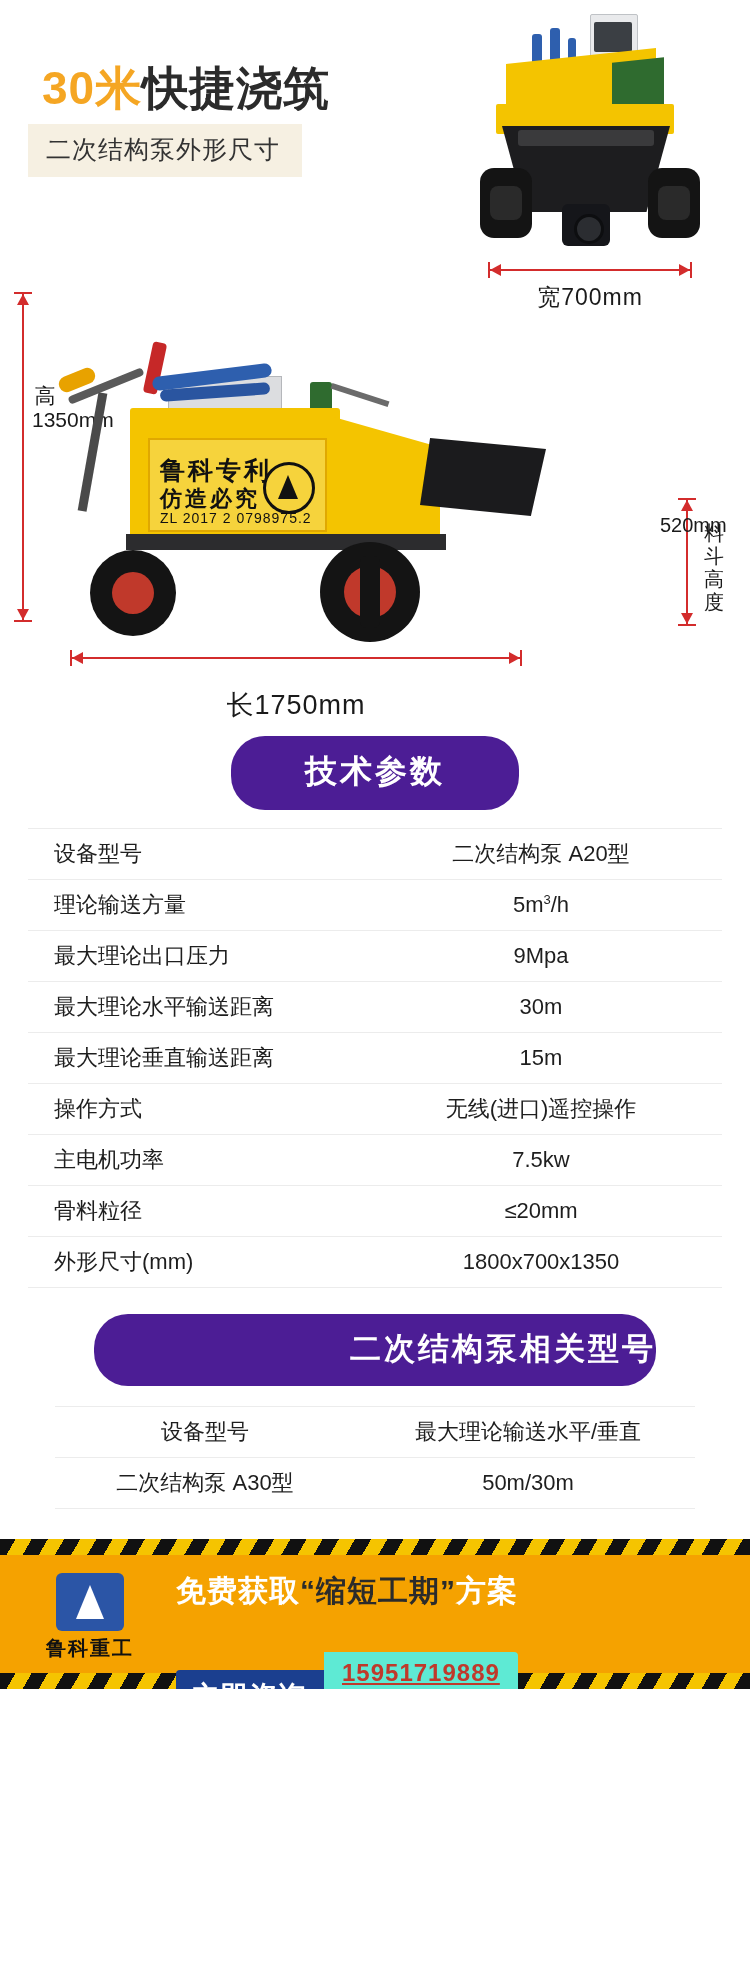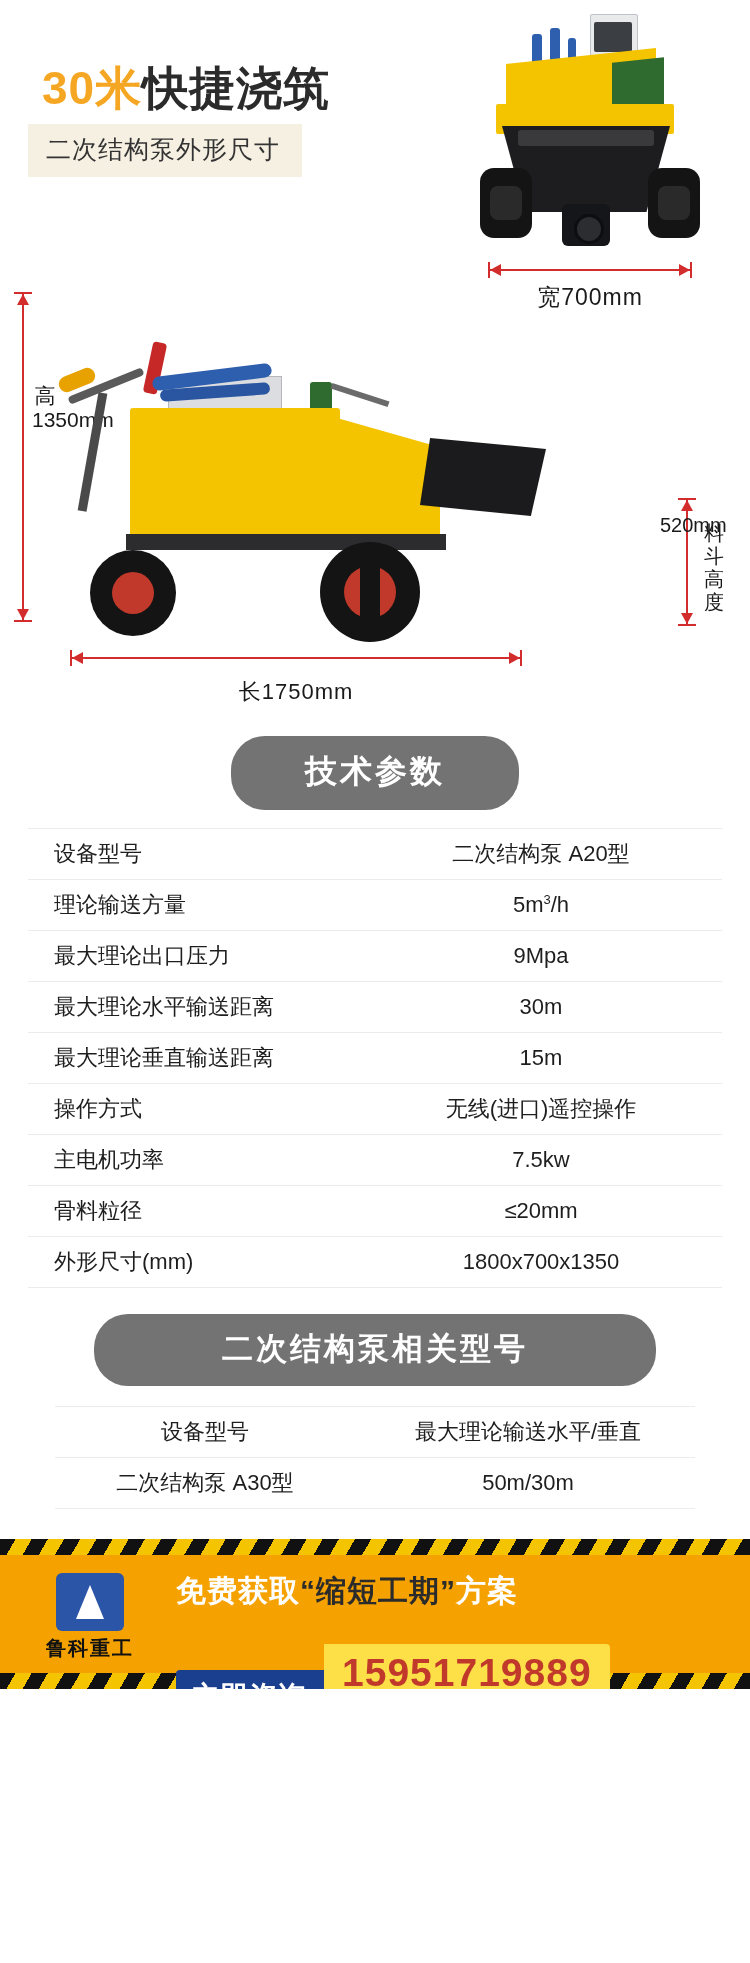--- a/index.html
+++ b/index.html
@@ -125,21 +125,21 @@
 
   
   .dim-length{position:absolute;left:62px;top:340px;width:468px;}
   .dim-length .bar{position:relative;height:16px;}
   .dim-length .bar:before{content:"";position:absolute;left:8px;right:8px;top:7px;height:2px;background:#d32c2c;}
   .dim-length .tickL,.dim-length .tickR{position:absolute;top:0;width:2px;height:16px;background:#d32c2c;}
   .dim-length .tickL{left:8px;}.dim-length .tickR{right:8px;}
   .dim-length .arrL,.dim-length .arrR{position:absolute;top:2px;width:0;height:0;border-top:6px solid transparent;border-bottom:6px solid transparent;}
   .dim-length .arrL{left:10px;border-right:11px solid #d32c2c;}
   .dim-length .arrR{right:10px;border-left:11px solid #d32c2c;}
-  .dim-length .lbl{text-align:center;font-size:22px;color:#1a1a1a;margin-top:11px;letter-spacing:1px;}
+  .dim-length .lbl{text-align:center;font-size:27px;color:#1a1a1a;margin-top:21px;letter-spacing:1px;}
 
   
   .side-photo{position:absolute;left:30px;top:10px;width:520px;height:320px;}
   .sp-handle{
     position:absolute;left:36px;top:62px;width:80px;height:8px;background:#5a5a5a;transform:rotate(-22deg);border-radius:4px;
   }
   .sp-grip{position:absolute;left:28px;top:52px;width:38px;height:16px;background:#e8a200;border-radius:8px;transform:rotate(-22deg);}
   .sp-post{position:absolute;left:58px;top:72px;width:9px;height:120px;background:#4a4a4a;transform:rotate(10deg);}
   .sp-body{
     position:absolute;left:100px;top:88px;width:210px;height:130px;background:#f4c400;border-radius:3px;
@@ -178,26 +178,26 @@
   .sp-frame{position:absolute;left:96px;top:214px;width:320px;height:16px;background:#2c2c2e;}
   .sp-wheelF{position:absolute;left:60px;top:230px;width:86px;height:86px;border-radius:50%;background:#141414;}
   .sp-wheelF:after{content:"";position:absolute;left:22px;top:22px;width:42px;height:42px;border-radius:50%;background:#c0392b;}
   .sp-wheelR{position:absolute;left:290px;top:222px;width:100px;height:100px;border-radius:50%;background:#141414;}
   .sp-wheelR:after{content:"";position:absolute;left:24px;top:24px;width:52px;height:52px;border-radius:50%;background:#c0392b;}
   .sp-wheelR:before{content:"";position:absolute;left:40px;top:14px;width:20px;height:72px;background:#141414;border-radius:6px;z-index:2;}
   .sp-rod{position:absolute;left:300px;top:72px;width:60px;height:6px;background:#6b6b6b;transform:rotate(18deg);}
 
   
   .pill{
-    margin:26px auto 0 auto;background:#737373;color:#fff;border-radius:34px;
+    margin:26px auto 0 auto;background:#4c1d95;color:#fff;border-radius:34px;
     text-align:center;font-size:32px;font-weight:bold;letter-spacing:3px;
     padding:14px 0 16px 0;
   }
   .pill-specs{width:288px;}
-  .pill-models{width:562px;font-size:31px;}
+  .pill-models{width:562px;font-size:31px;text-align:right;}
 
   
   .tbl{width:694px;margin:18px auto 0 auto;border-collapse:collapse;}
   .tbl td{
     border-bottom:1px solid #ececec;
     font-size:22px;color:#1e1e1e;height:50px;padding:0 6px;
   }
   .tbl tr:first-child td{border-top:1px solid #ececec;}
   .tbl .k{width:300px;padding-left:26px;text-align:left;}
   .tbl .v{text-align:center;}
@@ -231,22 +231,22 @@
   }
   .f-line1 .hi{color:#2b2b2b;}
   .f-btn{
     position:absolute;left:176px;top:84px;display:flex;align-items:center;
   }
   .f-btn .cta{
     background:#1b3f8f;color:#fff;font-size:27px;font-weight:bold;letter-spacing:2px;
     padding:8px 16px 10px 16px;border-radius:4px 0 0 4px;margin-top:47px;
   }
   .f-btn .tel{
-    background:#fde047;color:#c0392b;font-size:39px;font-weight:bold;letter-spacing:1px;
-    padding:7px 18px 9px 18px;border-radius:0 4px 4px 0;
+    background:#5eead4;color:#c0392b;font-size:24px;font-weight:bold;letter-spacing:1px;
+    padding:7px 18px 9px 18px;border-radius:0 4px 4px 0;text-decoration:underline;
   }
 </style>
 </head>
 <body>
 
 <div class="page">
 
   <div class="header">
     <div class="headline">
       <span class="hl-orange">30米</span><span class="hl-dark">快捷浇筑</span>
@@ -300,20 +300,26 @@
       <div class="sp-grip"></div>
       <div class="sp-handle"></div>
       <div class="sp-post"></div>
       <div class="sp-redbar"></div>
       <div class="sp-top"></div>
       <div class="sp-hose"></div>
       <div class="sp-hose2"></div>
       <div class="sp-green"></div>
       <div class="sp-rod"></div>
       <div class="sp-body"></div>
+      <div class="sp-plate">
+        <div class="pl1">鲁科专利</div>
+        <div class="pl2">仿造必究</div>
+        <div class="pl3">ZL 2017 2 0798975.2</div>
+        <div class="sp-logo"></div>
+      </div>
       <div class="sp-rearbody"></div>
       <div class="sp-hopper"></div>
       <div class="sp-frame"></div>
       <div class="sp-wheelF"></div>
       <div class="sp-wheelR"></div>
     </div>
 
     <div class="dim-hopper">
       <div class="vbar"></div>
       <div class="capT"></div>

